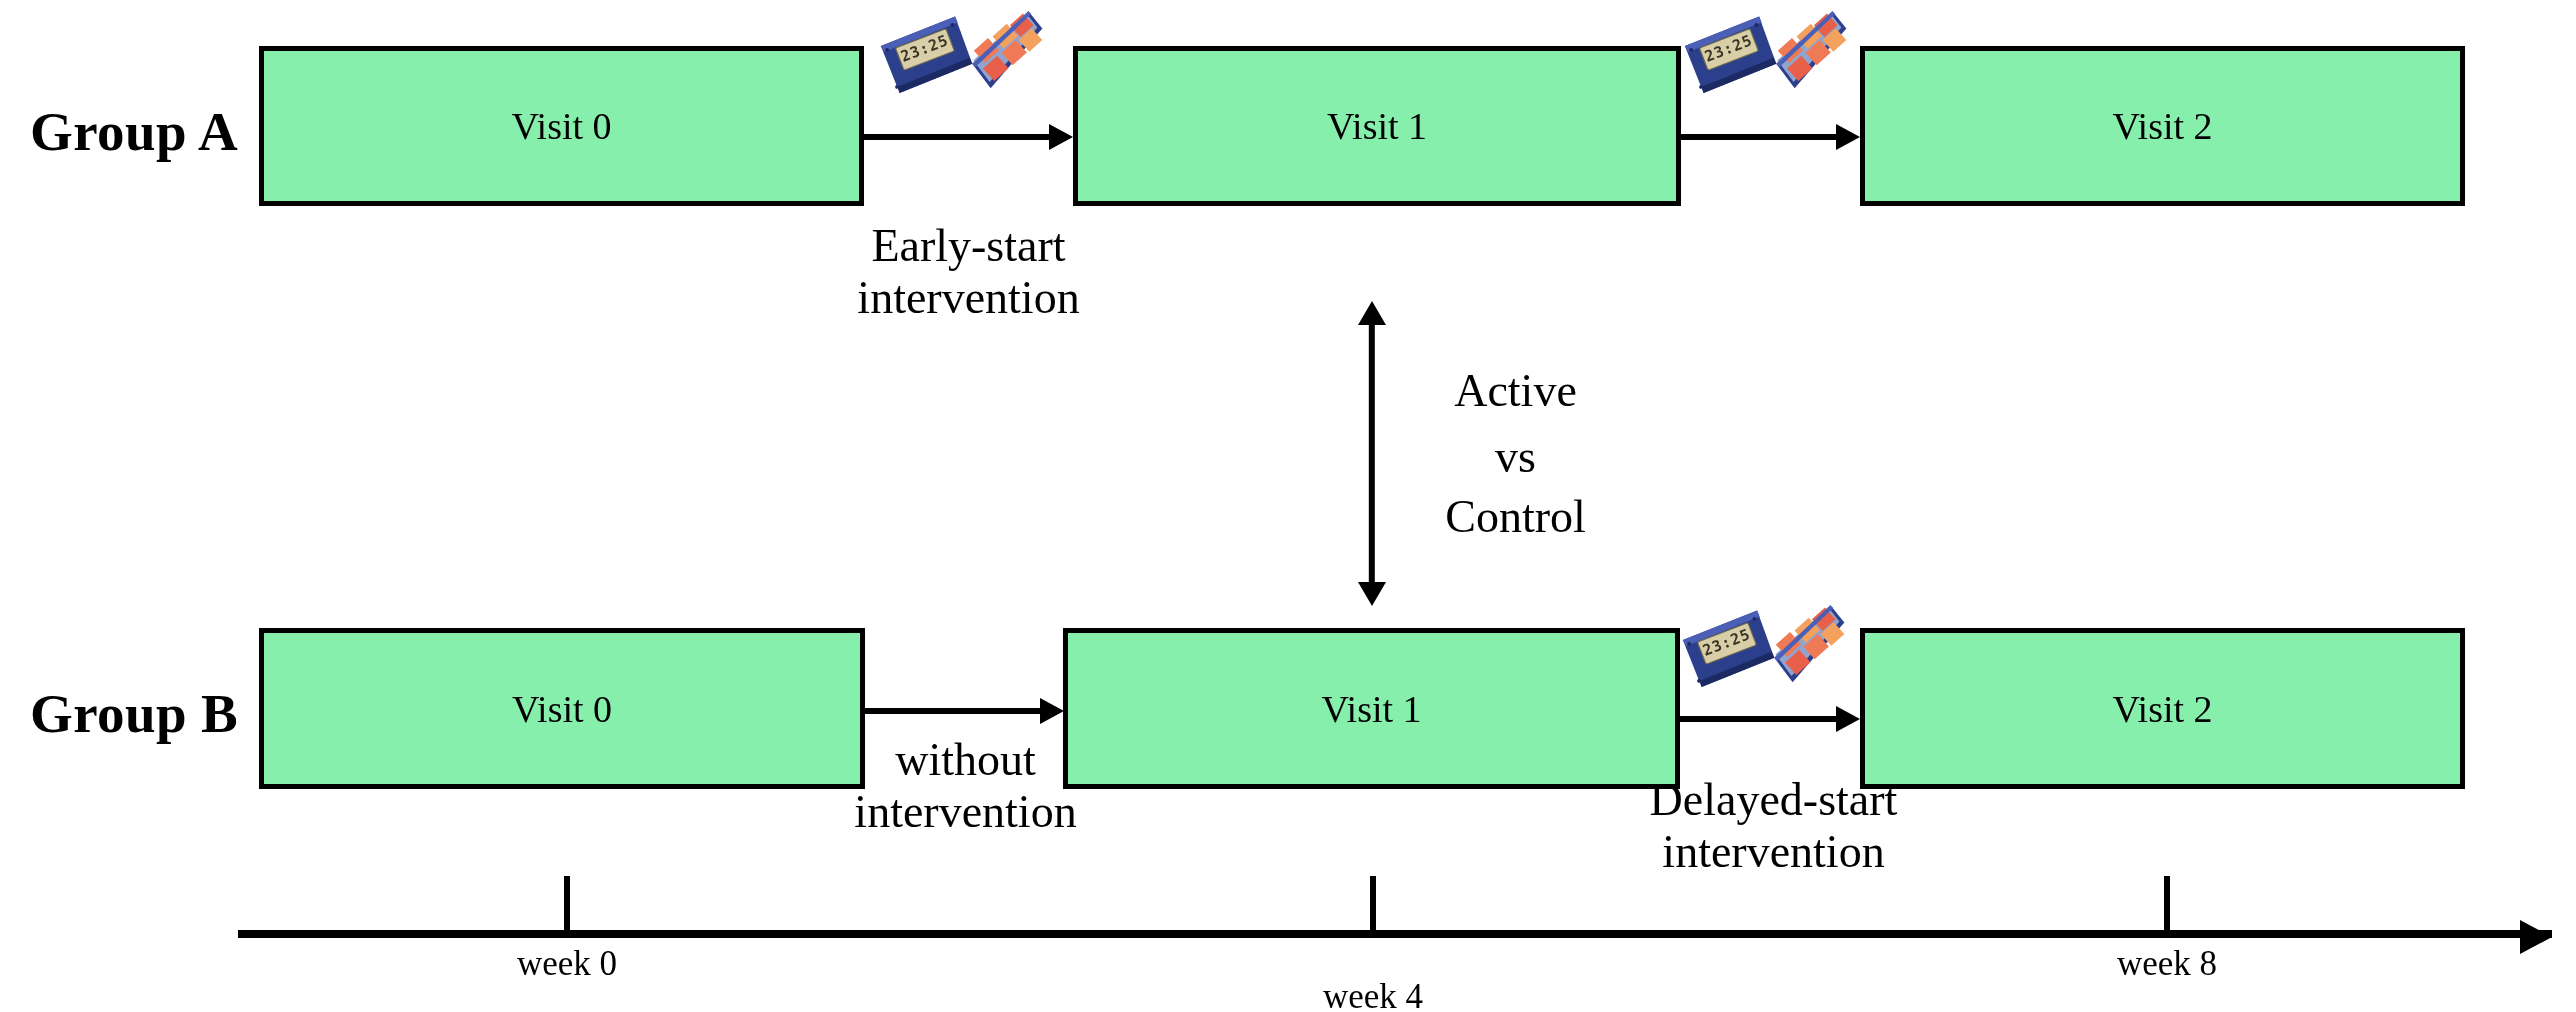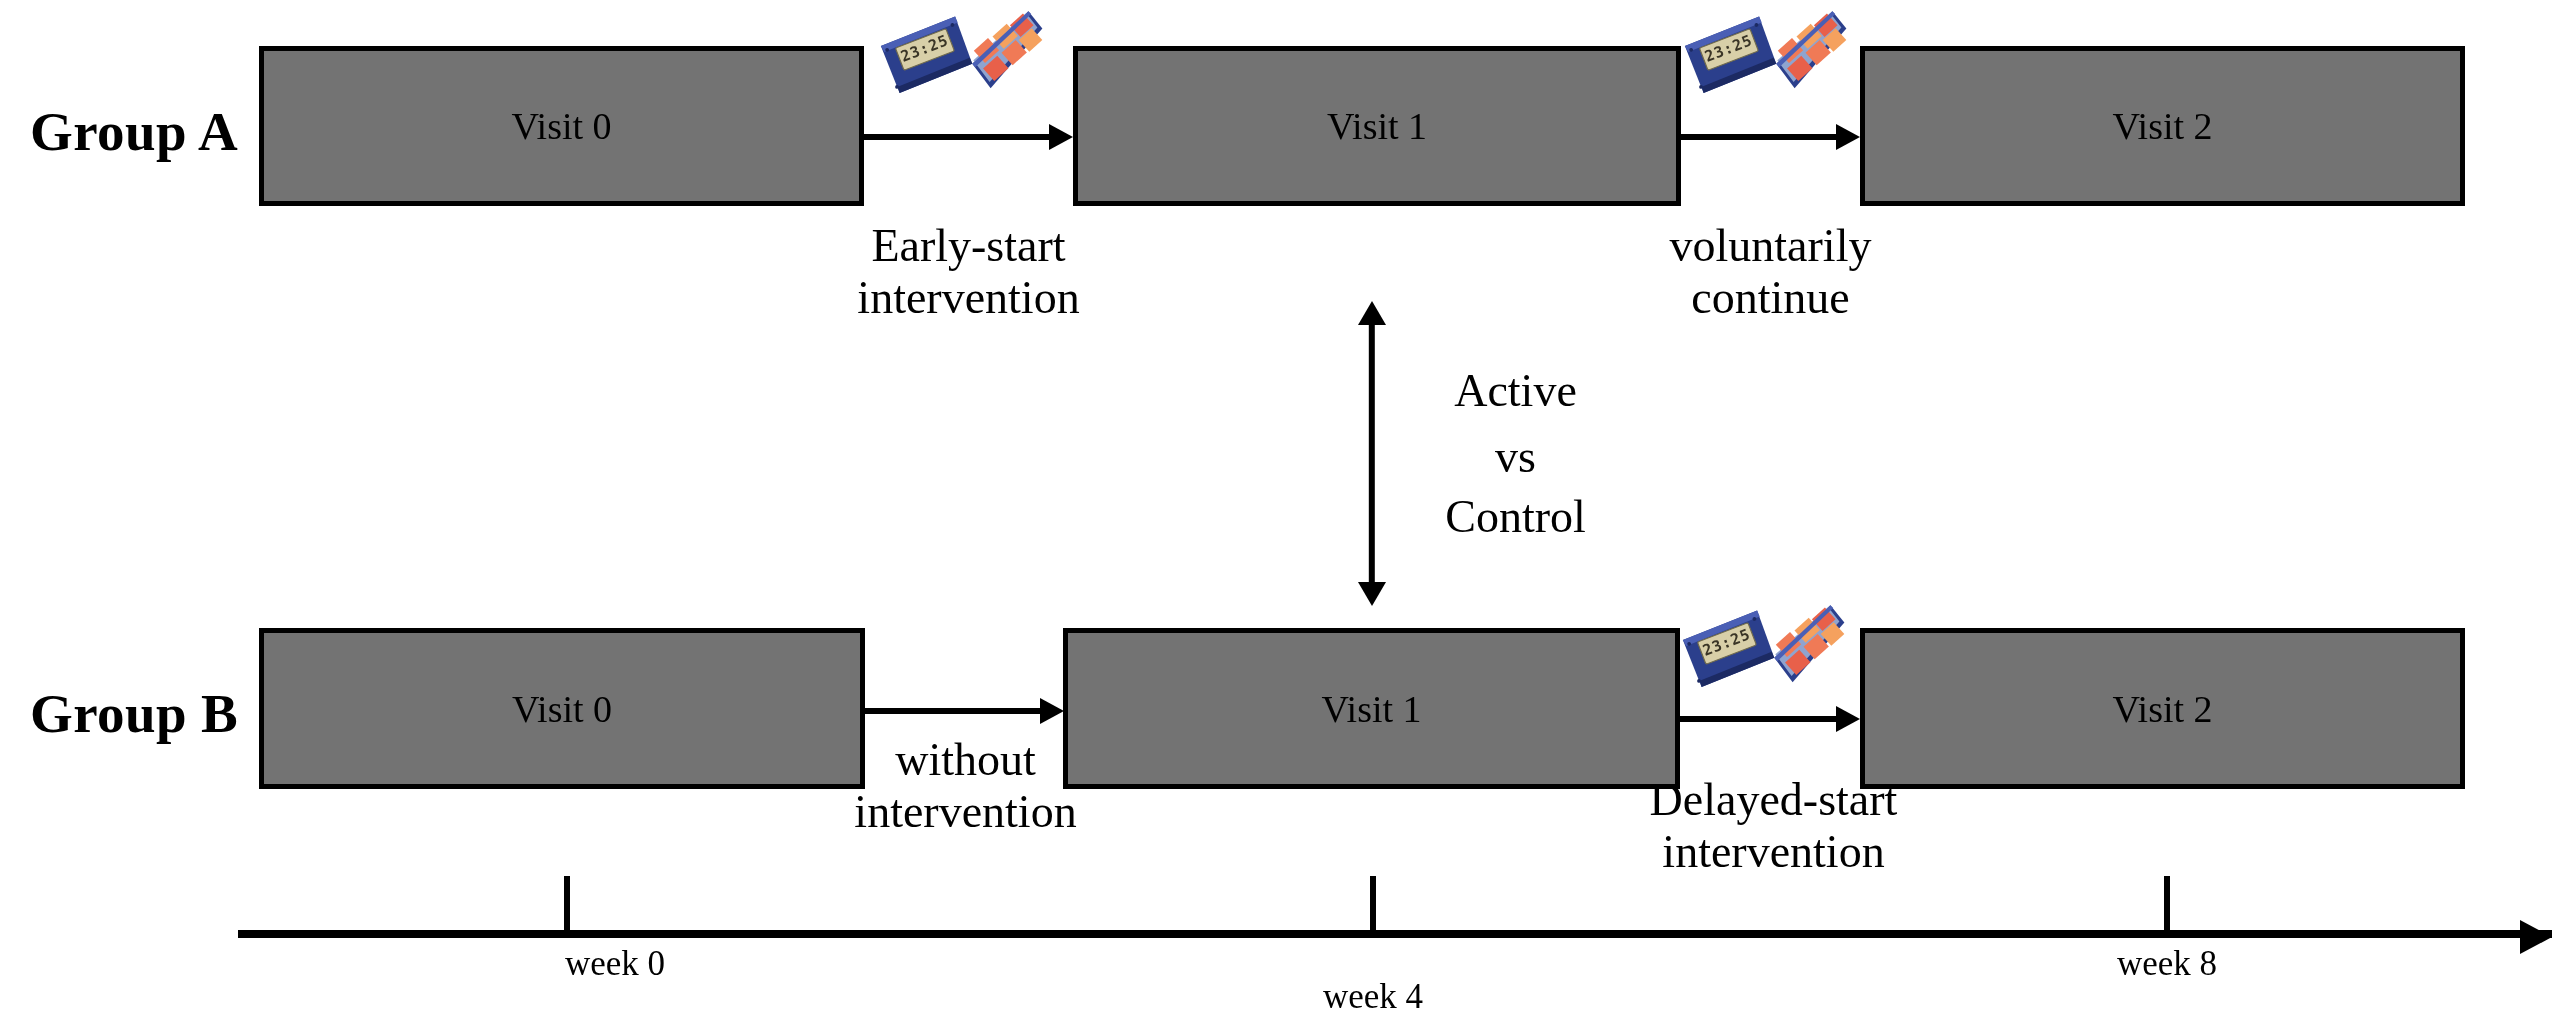--- a/index.html
+++ b/index.html
@@ -5,21 +5,21 @@
   html,body{margin:0;padding:0;background:#ffffff;}
   body{font-family:"Liberation Serif","DejaVu Serif",serif;color:#000;}
   #stage{position:relative;width:2576px;height:1012px;background:#fff;overflow:hidden;}
 
   .group-label{
     position:absolute;font-weight:bold;font-size:55px;line-height:1;
     white-space:nowrap;letter-spacing:0.4px;
   }
 
   .visit-box{
-    position:absolute;border:5.6px solid #000;background:#737373;box-sizing:border-box;
+    position:absolute;border:5.6px solid #000;background:#86efac;box-sizing:border-box;
     display:flex;align-items:center;justify-content:center;
   }
   .visit-box span{font-size:38px;line-height:1;}
 
   .h-arrow{position:absolute;height:0;}
   .h-arrow .shaft{
     position:absolute;left:0;top:0;height:6.4px;background:#000;
   }
   .h-arrow .head{
     position:absolute;top:-10.4px;width:0;height:0;
@@ -136,22 +136,20 @@
           <rect x="174" y="26" width="22" height="20" transform="rotate(-33 185 36)" fill="#e8604a"></rect>
           <rect x="132" y="74" width="24" height="21" transform="rotate(-33 144 84)" fill="#e8604a"></rect>
           <rect x="158" y="58" width="24" height="21" transform="rotate(-33 170 68)" fill="#f07a56"></rect>
           <rect x="182" y="46" width="22" height="20" transform="rotate(-33 193 56)" fill="#f5a15e"></rect>
         </g>
         <path d="M116 74 L196 20 L199 24 L119 79 Z" fill="#4a5fb5"></path>
       </g>
     </svg>
   </div>
 
-  <div class="caption" style="left:1551px;top:220px;width:439px;">voluntarily
-continue</div>
 
   <div class="v-arrow" style="left:1356px;top:301px;width:32px;height:305px;">
     <div class="head-up"></div>
     <div class="shaft" style="top:16px;height:273px;"></div>
     <div class="head-dn"></div>
   </div>
 
   <div class="caption" style="left:1404px;top:365px;width:223px;text-align:center;">Active</div>
   <div class="caption" style="left:1404px;top:431px;width:223px;">vs</div>
   <div class="caption" style="left:1404px;top:491px;width:223px;">Control</div>
@@ -209,21 +207,21 @@
     </svg>
   </div>
 
   <div class="caption" style="left:1554px;top:774px;width:439px;">Delayed-start
 intervention</div>
 
   <div class="axis-line" style="left:238px;top:930px;width:2314px;"></div>
   <div class="axis-head" style="left:2520px;top:920px;"></div>
 
   <div class="axis-tick" style="left:564px;top:876px;height:56px;"></div>
-  <div class="axis-tick-label" style="left:567px;top:946px;margin-left:48px;">week 0</div>
+  <div class="axis-tick-label" style="left:567px;top:946px;">week 0</div>
 
   <div class="axis-tick" style="left:1370px;top:876px;height:56px;"></div>
   <div class="axis-tick-label" style="left:1373px;top:946px;margin-top:33px;">week 4</div>
 
   <div class="axis-tick" style="left:2164px;top:876px;height:56px;"></div>
   <div class="axis-tick-label" style="left:2167px;top:946px;">week 8</div>
 
 </div>
 
 

